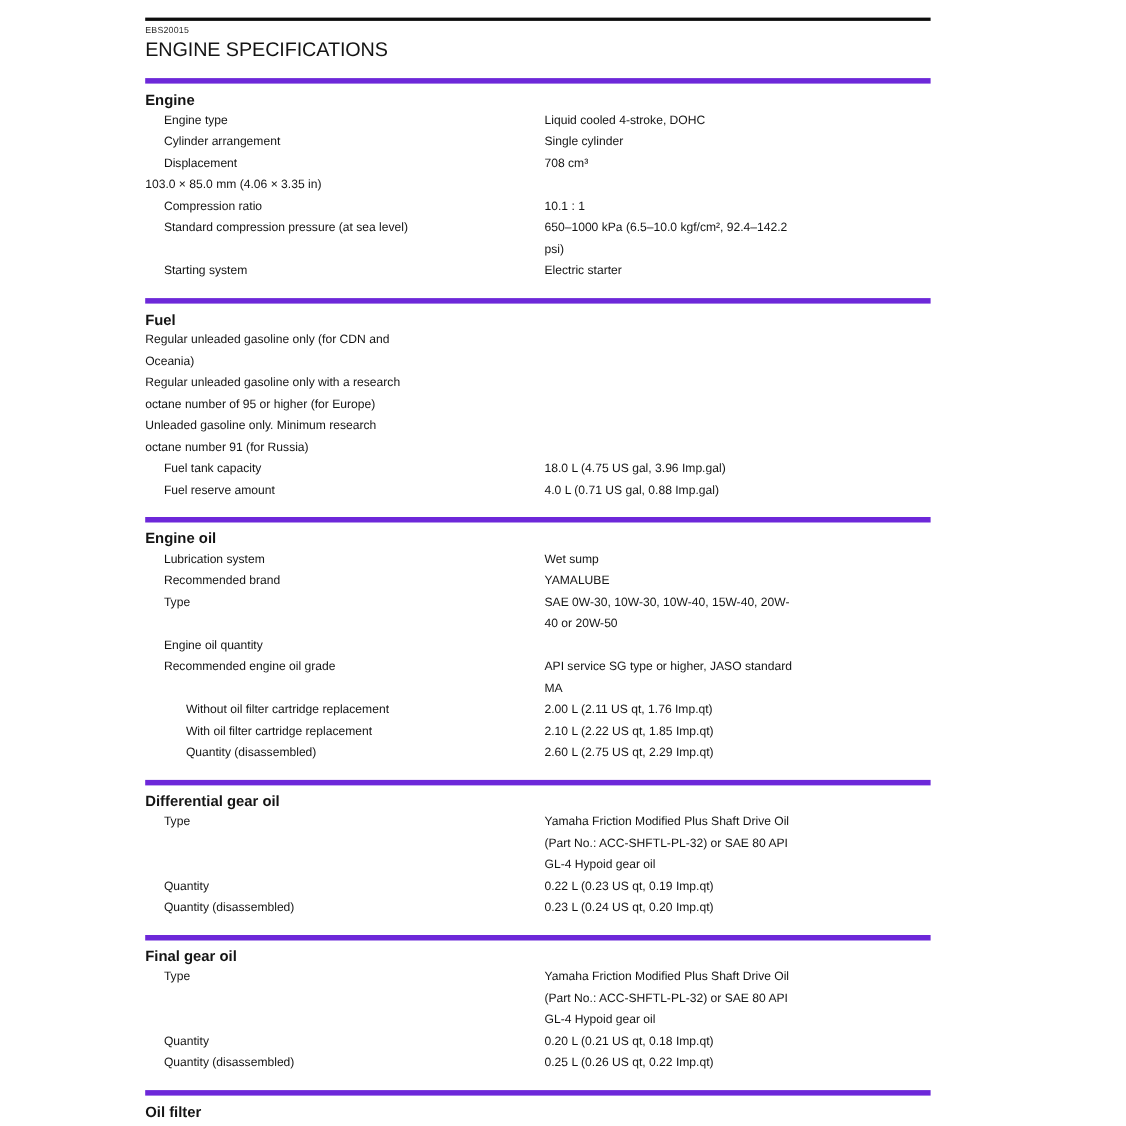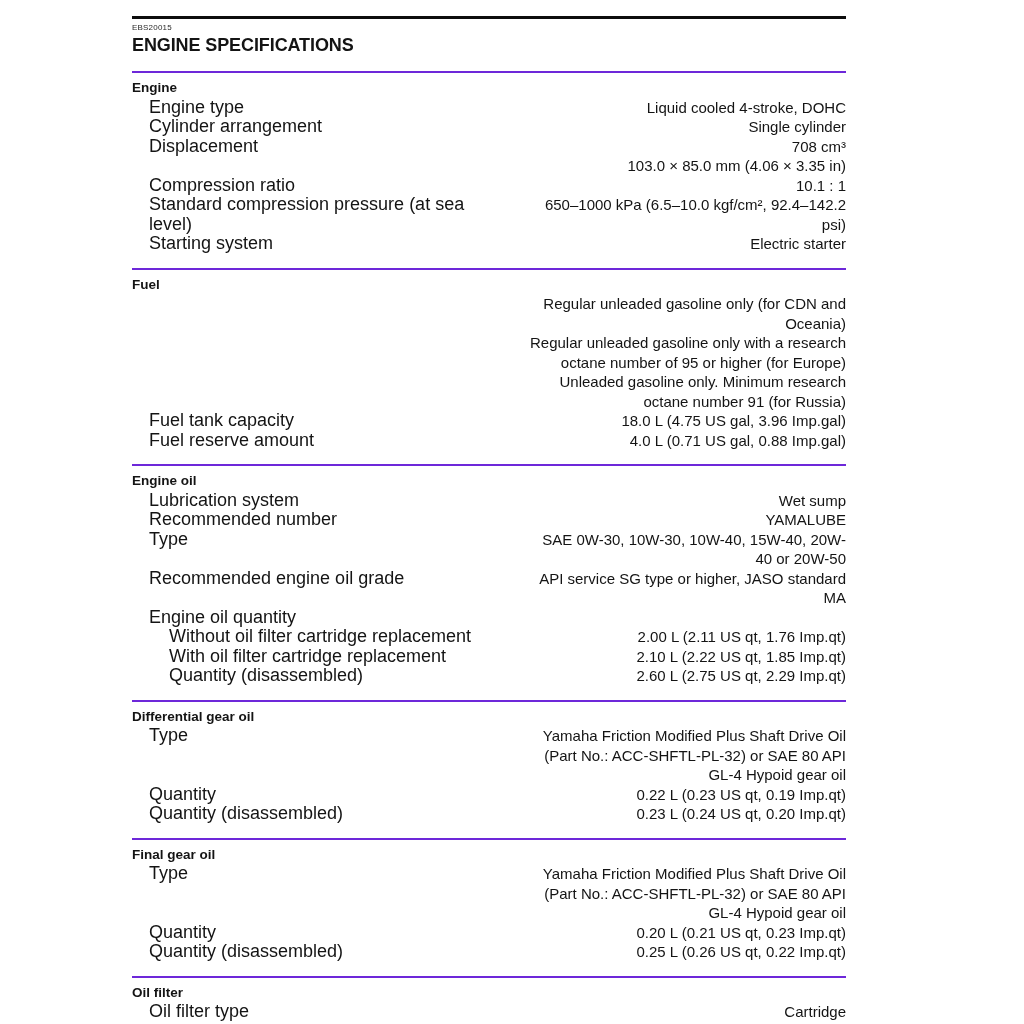--- a/index.html
+++ b/index.html
@@ -21,53 +21,52 @@
   }
   .code {
     font-size: 8px;
     line-height: 10px;
     color: #2a2a2a;
     letter-spacing: 0.2px;
   }
   .title {
     font-size: 18px;
     line-height: 23px;
-    font-weight: bold;
+    font-weight: normal;
     letter-spacing: -0.1px;
     margin-top: 1px;
     margin-bottom: 6px;
   }
   .section {
-    border-top: 2px solid #6d28d9;
+    border-top: 5px solid #6d28d9;
     margin-top: 14px;
     padding-top: 5px;
   }
   .section-title {
     font-size: 13.5px;
     line-height: 19.5px;
     font-weight: bold;
   }
   .row {
     display: flex;
     align-items: flex-start;
   }
   .label {
     width: 363px;
     flex: 0 0 363px;
     padding-left: 17px;
-    font-size: 18px;
+    font-size: 11px;
     line-height: 19.5px;
   }
   .row.sub .label { padding-left: 37px; }
   .value {
     flex: 1 1 auto;
-    font-size: 15px;
+    font-size: 11px;
     line-height: 19.5px;
     white-space: pre-line;
-    text-align: right;
   }
 </style>
 </head>
 <body>
 
 <div class="doc">
   <div class="top-bar"></div>
   <div class="code">EBS20015</div>
   <h1 class="title">ENGINE SPECIFICATIONS</h1>
   <div id="sections">
@@ -137,39 +136,39 @@
 
   <section class="section">
     <h2 class="section-title">Engine oil</h2>
     <div class="rows">
   <div class="row">
     <div class="label">Lubrication system</div>
     <div class="value">Wet sump</div>
   </div>
 
   <div class="row">
-    <div class="label">Recommended number</div>
+    <div class="label">Recommended brand</div>
     <div class="value">YAMALUBE</div>
   </div>
 
   <div class="row">
     <div class="label">Type</div>
     <div class="value">SAE 0W-30, 10W-30, 10W-40, 15W-40, 20W-
 40 or 20W-50</div>
   </div>
 
   <div class="row">
+    <div class="label">Engine oil quantity</div>
+    <div class="value"></div>
+  </div>
+
+  <div class="row">
     <div class="label">Recommended engine oil grade</div>
     <div class="value">API service SG type or higher, JASO standard
 MA</div>
-  </div>
-
-  <div class="row">
-    <div class="label">Engine oil quantity</div>
-    <div class="value"></div>
   </div>
 
   <div class="row sub">
     <div class="label">Without oil filter cartridge replacement</div>
     <div class="value">2.00 L (2.11 US qt, 1.76 Imp.qt)</div>
   </div>
 
   <div class="row sub">
     <div class="label">With oil filter cartridge replacement</div>
     <div class="value">2.10 L (2.22 US qt, 1.85 Imp.qt)</div>
@@ -209,21 +208,21 @@
     <div class="rows">
   <div class="row">
     <div class="label">Type</div>
     <div class="value">Yamaha Friction Modified Plus Shaft Drive Oil
 (Part No.: ACC-SHFTL-PL-32) or SAE 80 API
 GL-4 Hypoid gear oil</div>
   </div>
 
   <div class="row">
     <div class="label">Quantity</div>
-    <div class="value">0.20 L (0.21 US qt, 0.23 Imp.qt)</div>
+    <div class="value">0.20 L (0.21 US qt, 0.18 Imp.qt)</div>
   </div>
 
   <div class="row">
     <div class="label">Quantity (disassembled)</div>
     <div class="value">0.25 L (0.26 US qt, 0.22 Imp.qt)</div>
   </div>
 </div>
   </section>
 
   <section class="section">

